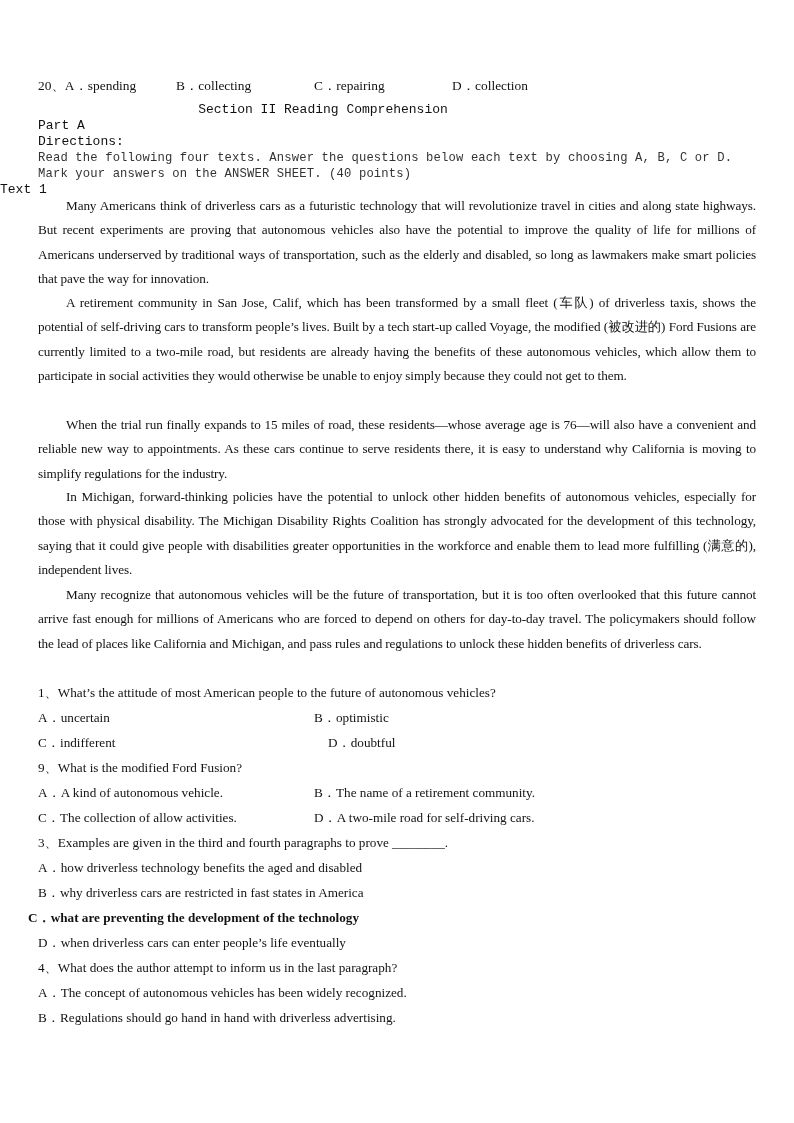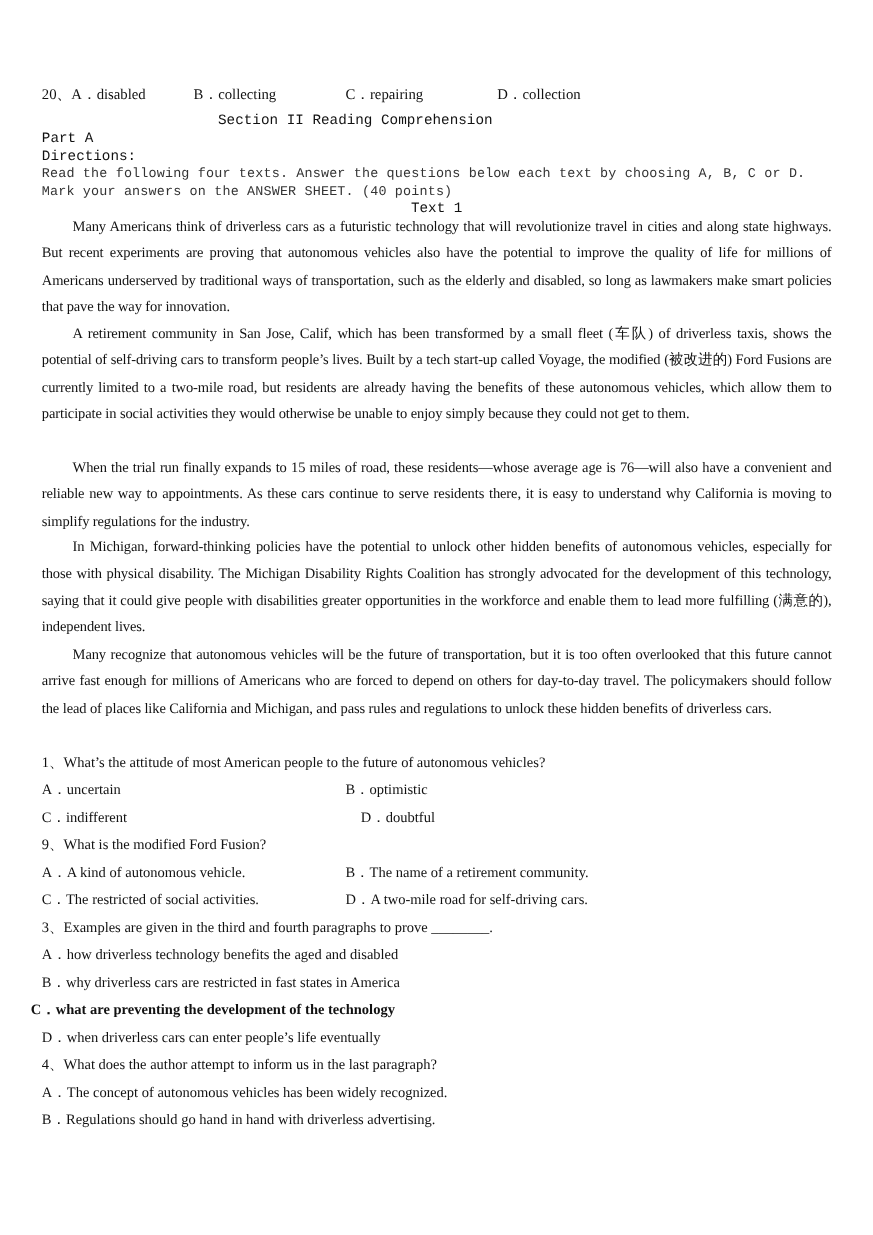--- a/index.html
+++ b/index.html
@@ -10,30 +10,30 @@
     }
     .abs { position: absolute; white-space: nowrap; }
     .serif { font-family: "Liberation Serif", "DejaVu Serif", serif; font-size: 13.4px; }
     .mono { font-family: "Liberation Mono", "DejaVu Sans Mono", monospace; }
     .line20 { top: 77px; left: 38px; font-size: 13.4px; }
     .line20 span { position: absolute; }
     .sec-title { top: 102px; left: 0; width: 646px; text-align: center; font-size: 13px; font-weight: normal; }
     .partA { top: 118px; left: 38px; font-size: 13px; }
     .dirs { top: 134px; left: 38px; font-size: 13px; }
     .dirtext { top: 150px; left: 38px; width: 720px; font-size: 12.2px; color: #333; line-height: 16px; white-space: normal; letter-spacing: 0.15px; }
-    .text1 { top: 182px; left: 0; width: 794px; text-align: center; font-size: 13px; }
+    .text1 { top: 182px; left: 0; width: 794px; text-align: left; font-size: 13px; }
     .para { position: absolute; left: 38px; width: 718px; font-size: 13.2px; line-height: 24.4px; text-indent: 28px; text-align: justify; letter-spacing: -0.1px; }
     .q { position: absolute; left: 38px; font-size: 13.2px; white-space: nowrap; }
     .opt { position: absolute; font-size: 13.2px; white-space: nowrap; }
   </style>
 </head>
 <body>
 
 <div class="abs line20 serif">
-  <span style="left:0"><span style="position:static">20、</span><span style="position:static">A．disabled</span></span>
+  <span style="left:0"><span style="position:static">20、</span><span style="position:static">A．spending</span></span>
   <span style="left:138px">B．collecting</span>
   <span style="left:276px">C．repairing</span>
   <span style="left:414px">D．collection</span>
 </div>
 
 <div class="abs sec-title mono">Section II Reading Comprehension</div>
 <div class="abs partA mono">Part A</div>
 <div class="abs dirs mono">Directions:</div>
 <div class="abs dirtext mono">Read the following four texts. Answer the questions below each text by choosing A, B, C or D. Mark your answers on the ANSWER SHEET. (40 points)</div>
 <div class="abs text1 mono">Text 1</div>
@@ -46,21 +46,21 @@
 
 <div class="q" style="top:684px;">1、What’s the attitude of most American people to the future of autonomous vehicles?</div>
 <div class="opt" style="top:709px; left:38px;">A．uncertain</div>
 <div class="opt" style="top:709px; left:314px;">B．optimistic</div>
 <div class="opt" style="top:734px; left:38px;">C．indifferent</div>
 <div class="opt" style="top:734px; left:314px;margin-left:14px;">D．doubtful</div>
 
 <div class="q" style="top:759px;">9、What is the modified Ford Fusion?</div>
 <div class="opt" style="top:784px; left:38px;">A．A kind of autonomous vehicle.</div>
 <div class="opt" style="top:784px; left:314px;">B．The name of a retirement community.</div>
-<div class="opt" style="top:809px; left:38px;">C．The restricted of social activities.</div>
+<div class="opt" style="top:809px; left:38px;">C．The collection of allow activities.</div>
 <div class="opt" style="top:809px; left:314px;">D．A two-mile road for self-driving cars.</div>
 
 <div class="q" style="top:834px;">3、Examples are given in the third and fourth paragraphs to prove ________.</div>
 <div class="opt" style="top:859px; left:38px;">A．how driverless technology benefits the aged and disabled</div>
 <div class="opt" style="top:884px; left:38px;">B．why driverless cars are restricted in fast states in America</div>
 <div class="opt" style="top:909px; left:28px;font-weight:bold;">C．what are preventing the development of the technology</div>
 <div class="opt" style="top:934px; left:38px;">D．when driverless cars can enter people’s life eventually</div>
 
 <div class="q" style="top:959px;">4、What does the author attempt to inform us in the last paragraph?</div>
 <div class="opt" style="top:984px; left:38px;">A．The concept of autonomous vehicles has been widely recognized.</div>

